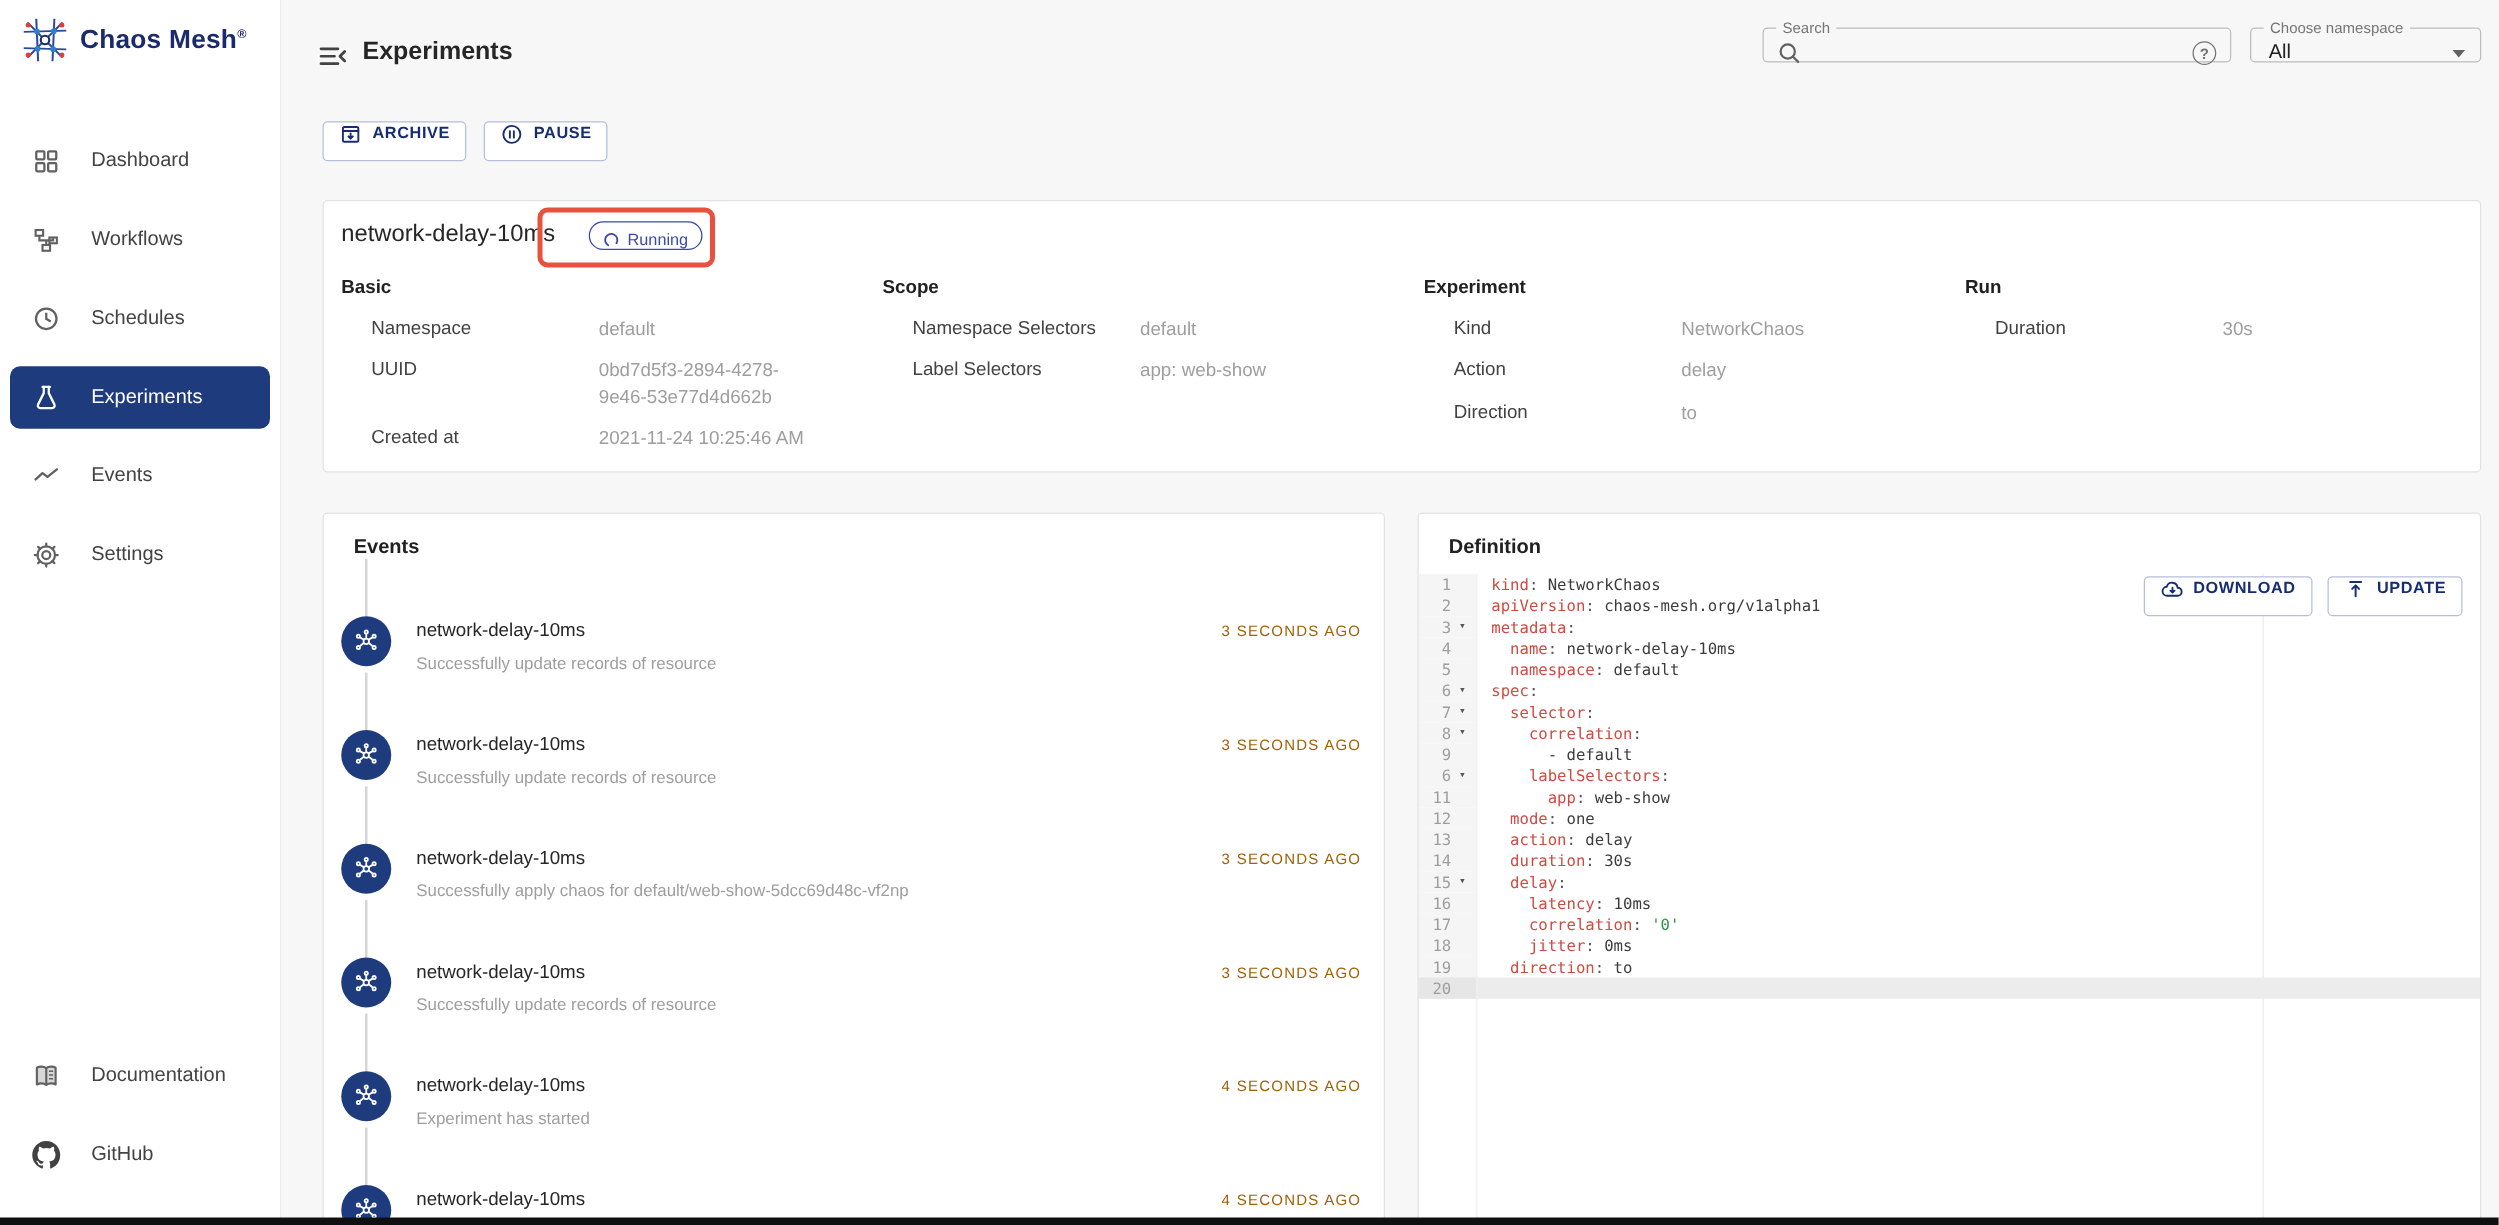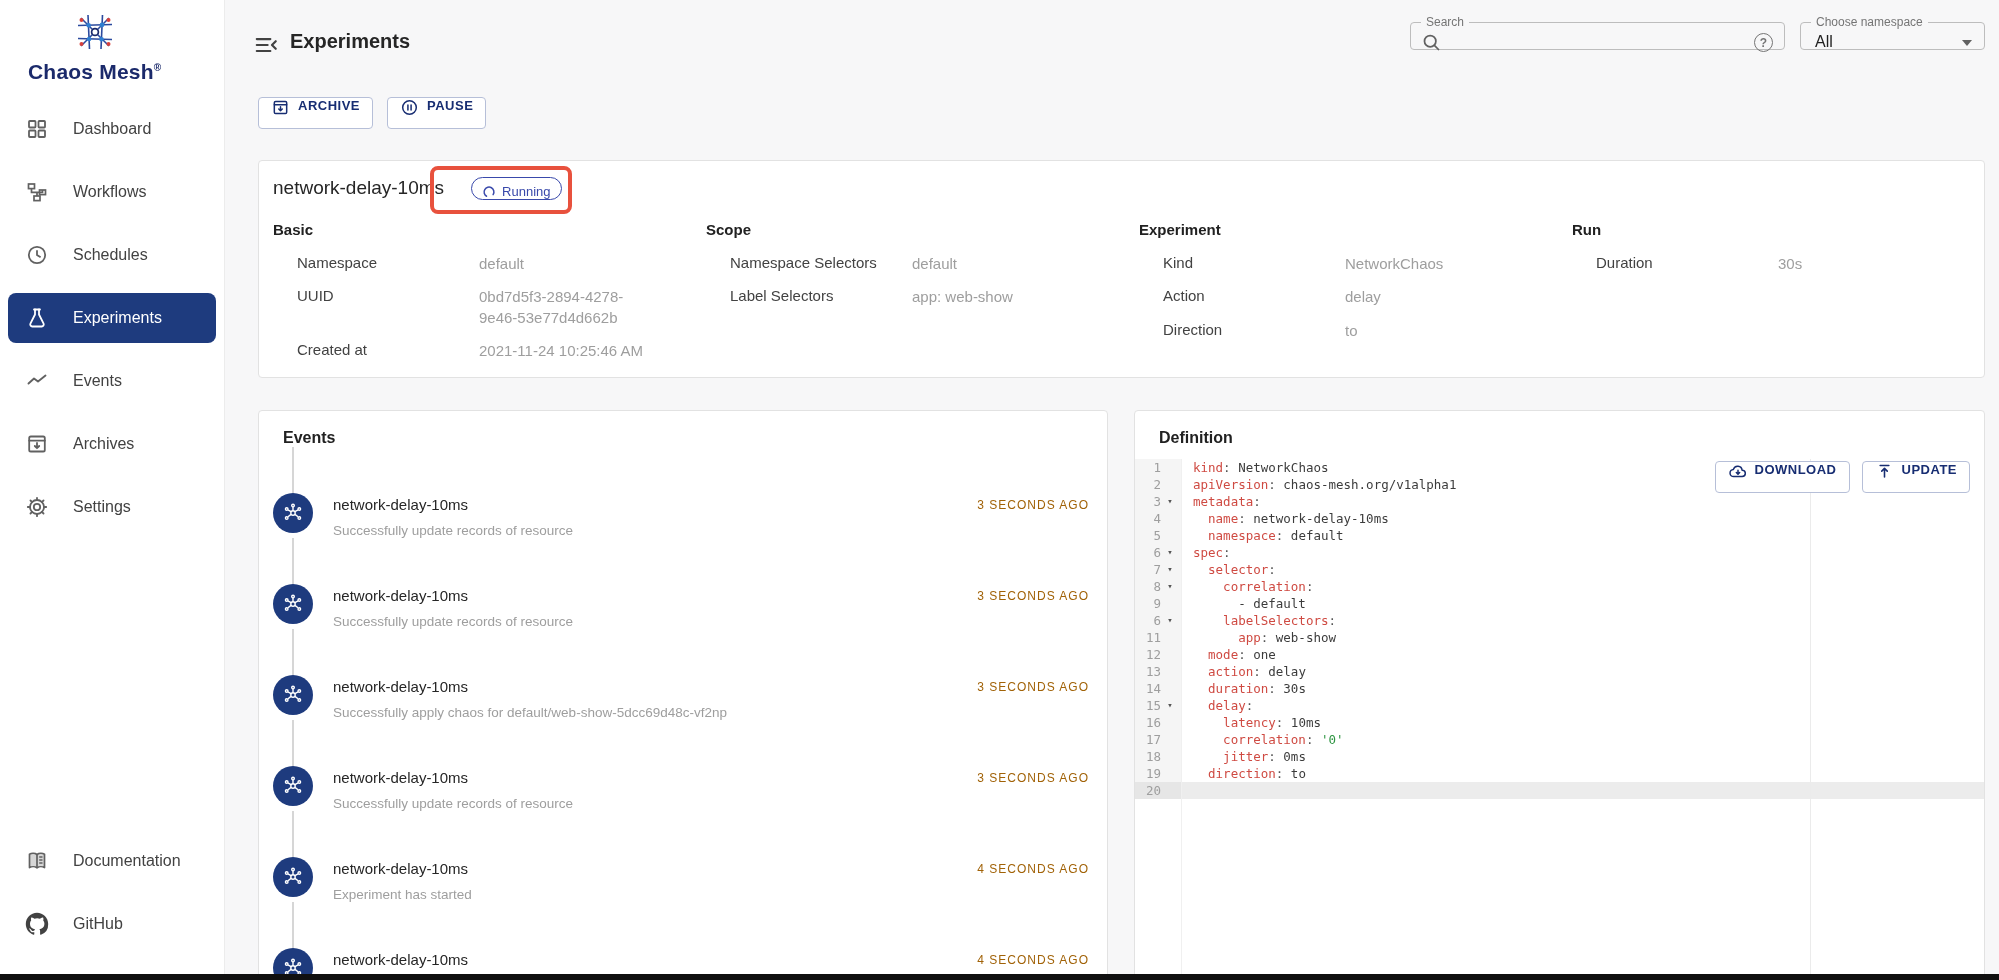--- a/index.html
+++ b/index.html
@@ -5,21 +5,21 @@
   * { margin:0; padding:0; box-sizing:border-box; }
   html,body { width:1999px; height:980px; }
   body {
     position:relative; overflow:hidden;
     background:#f7f7f8;
     font-family:"Liberation Sans", sans-serif;
     color:#212121;
   }
   
   .sidebar { position:absolute; left:0; top:0; width:225px; height:980px; background:#fff; border-right:1px solid #ececec; z-index:5; }
-  .logo { position:absolute; left:28px; top:12px; display:flex; align-items:center; gap:8px;flex-direction:column; }
+  .logo { position:absolute; left:16px; top:12px; display:flex; align-items:center; gap:8px; }
   .logo-text { font-size:21px; font-weight:700; color:#1b2a6b; letter-spacing:.2px; }
   .logo-text sup { font-size:10px; }
   .nav { position:absolute; top:104px; left:8px; right:8px; }
   .nav-footer { position:absolute; bottom:18px; left:8px; right:8px; }
   .nav-item { display:flex; align-items:center; height:50px; margin-bottom:13px; border-radius:8px; padding-left:17px; cursor:pointer; }
   .nav-item .nico { width:24px; height:24px; margin-right:24px; color:#616161; flex:none; }
   .nav-item .nlabel { font-size:16px; color:#424242; }
   .nav-item.active { background:#1e3b7e; }
   .nav-item.active .nico { color:#fff; }
   .nav-item.active .nlabel { color:#fff; font-weight:500; }
@@ -157,30 +157,20 @@
     <div class="nav-item">
       <span class="nico">
         <svg width="24" height="24" viewBox="0 0 24 24" fill="none" stroke="currentColor" stroke-width="1.9" stroke-linecap="round" stroke-linejoin="round">
             <path d="M3.5 14.5 L9 9.5 L13 12.5 L20.5 6.5"></path>
           </svg>
       </span>
       <span class="nlabel">Events</span>
     </div>
     <div class="nav-item">
       <span class="nico">
-        <svg width="24" height="24" viewBox="0 0 24 24" fill="none" stroke="currentColor" stroke-width="1.8" stroke-linecap="round" stroke-linejoin="round">
-            <rect x="4.2" y="4.5" width="15.6" height="15" rx="1.6"></rect>
-            <path d="M4.2 8.6 h15.6"></path>
-            <path d="M12 11 v5 M9.8 14 l2.2 2.2 2.2-2.2"></path>
-          </svg>
-      </span>
-      <span class="nlabel">Archives</span>
-    </div>
-    <div class="nav-item">
-      <span class="nico">
         <svg width="24" height="24" viewBox="0 0 24 24" fill="none" stroke="currentColor" stroke-width="1.8" stroke-linecap="round">
             <circle cx="12" cy="12" r="3.2"></circle>
             <circle cx="12" cy="12" r="7"></circle>
             <path d="M12 2.8v2.2 M12 19v2.2 M2.8 12h2.2 M19 12h2.2 M5.5 5.5l1.6 1.6 M16.9 16.9l1.6 1.6 M18.5 5.5l-1.6 1.6 M7.1 16.9l-1.6 1.6"></path>
           </svg>
       </span>
       <span class="nlabel">Settings</span>
     </div>
   </div>
 

